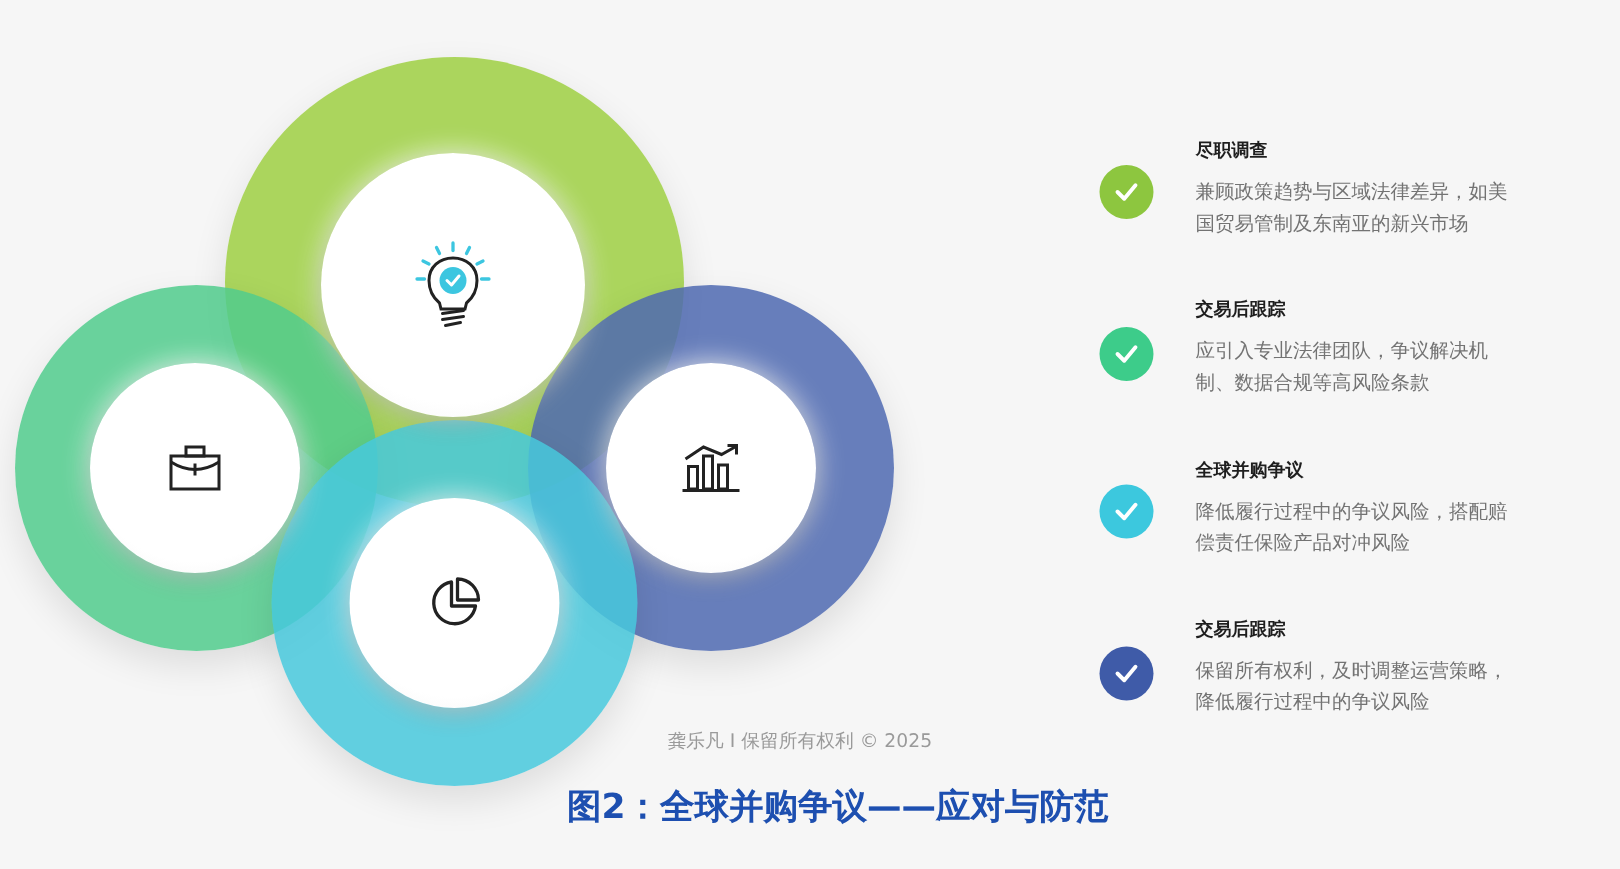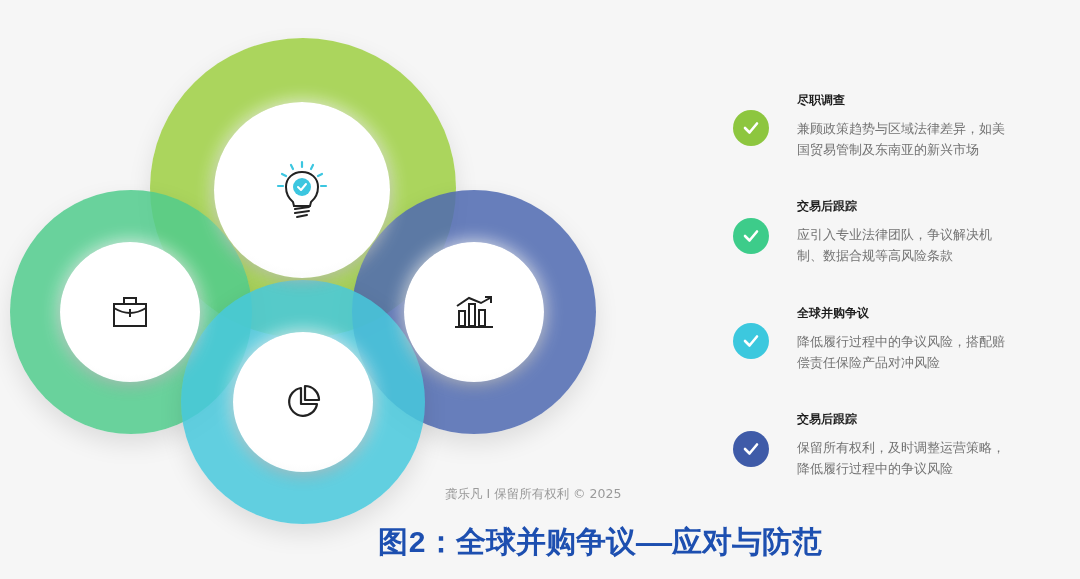--- a/index.html
+++ b/index.html
@@ -35,21 +35,21 @@
   .item-desc {
     position: absolute; left: 64px; top: 26px; width: 210px;
     font-size: 13px; line-height: 21px; color: #737373;
   }
   .copyright {
     position: absolute; left: 433px; top: 486px;
     font-size: 12.5px; color: #9a9a9a; white-space: nowrap; margin-left: 12px;
   }
   .caption {
     position: absolute; left: 378px; top: 522px;
-    font-size: 30px; font-weight: bold; color: #1d4fb0; white-space: nowrap; font-family: Liberation Mono, monospace;
+    font-size: 23px; font-weight: bold; color: #1d4fb0; white-space: nowrap;
   }
 </style>
 </head>
 <body>
 
 <div class="stage">
 
   <div class="ring" style="left:150px; top:38px; width:306px; height:300px; background:rgba(166,211,84,0.95);"></div>
 
   <div class="ring" style="left:10px; top:190px; width:242px; height:244px; background:rgba(80,203,140,0.85);"></div>

